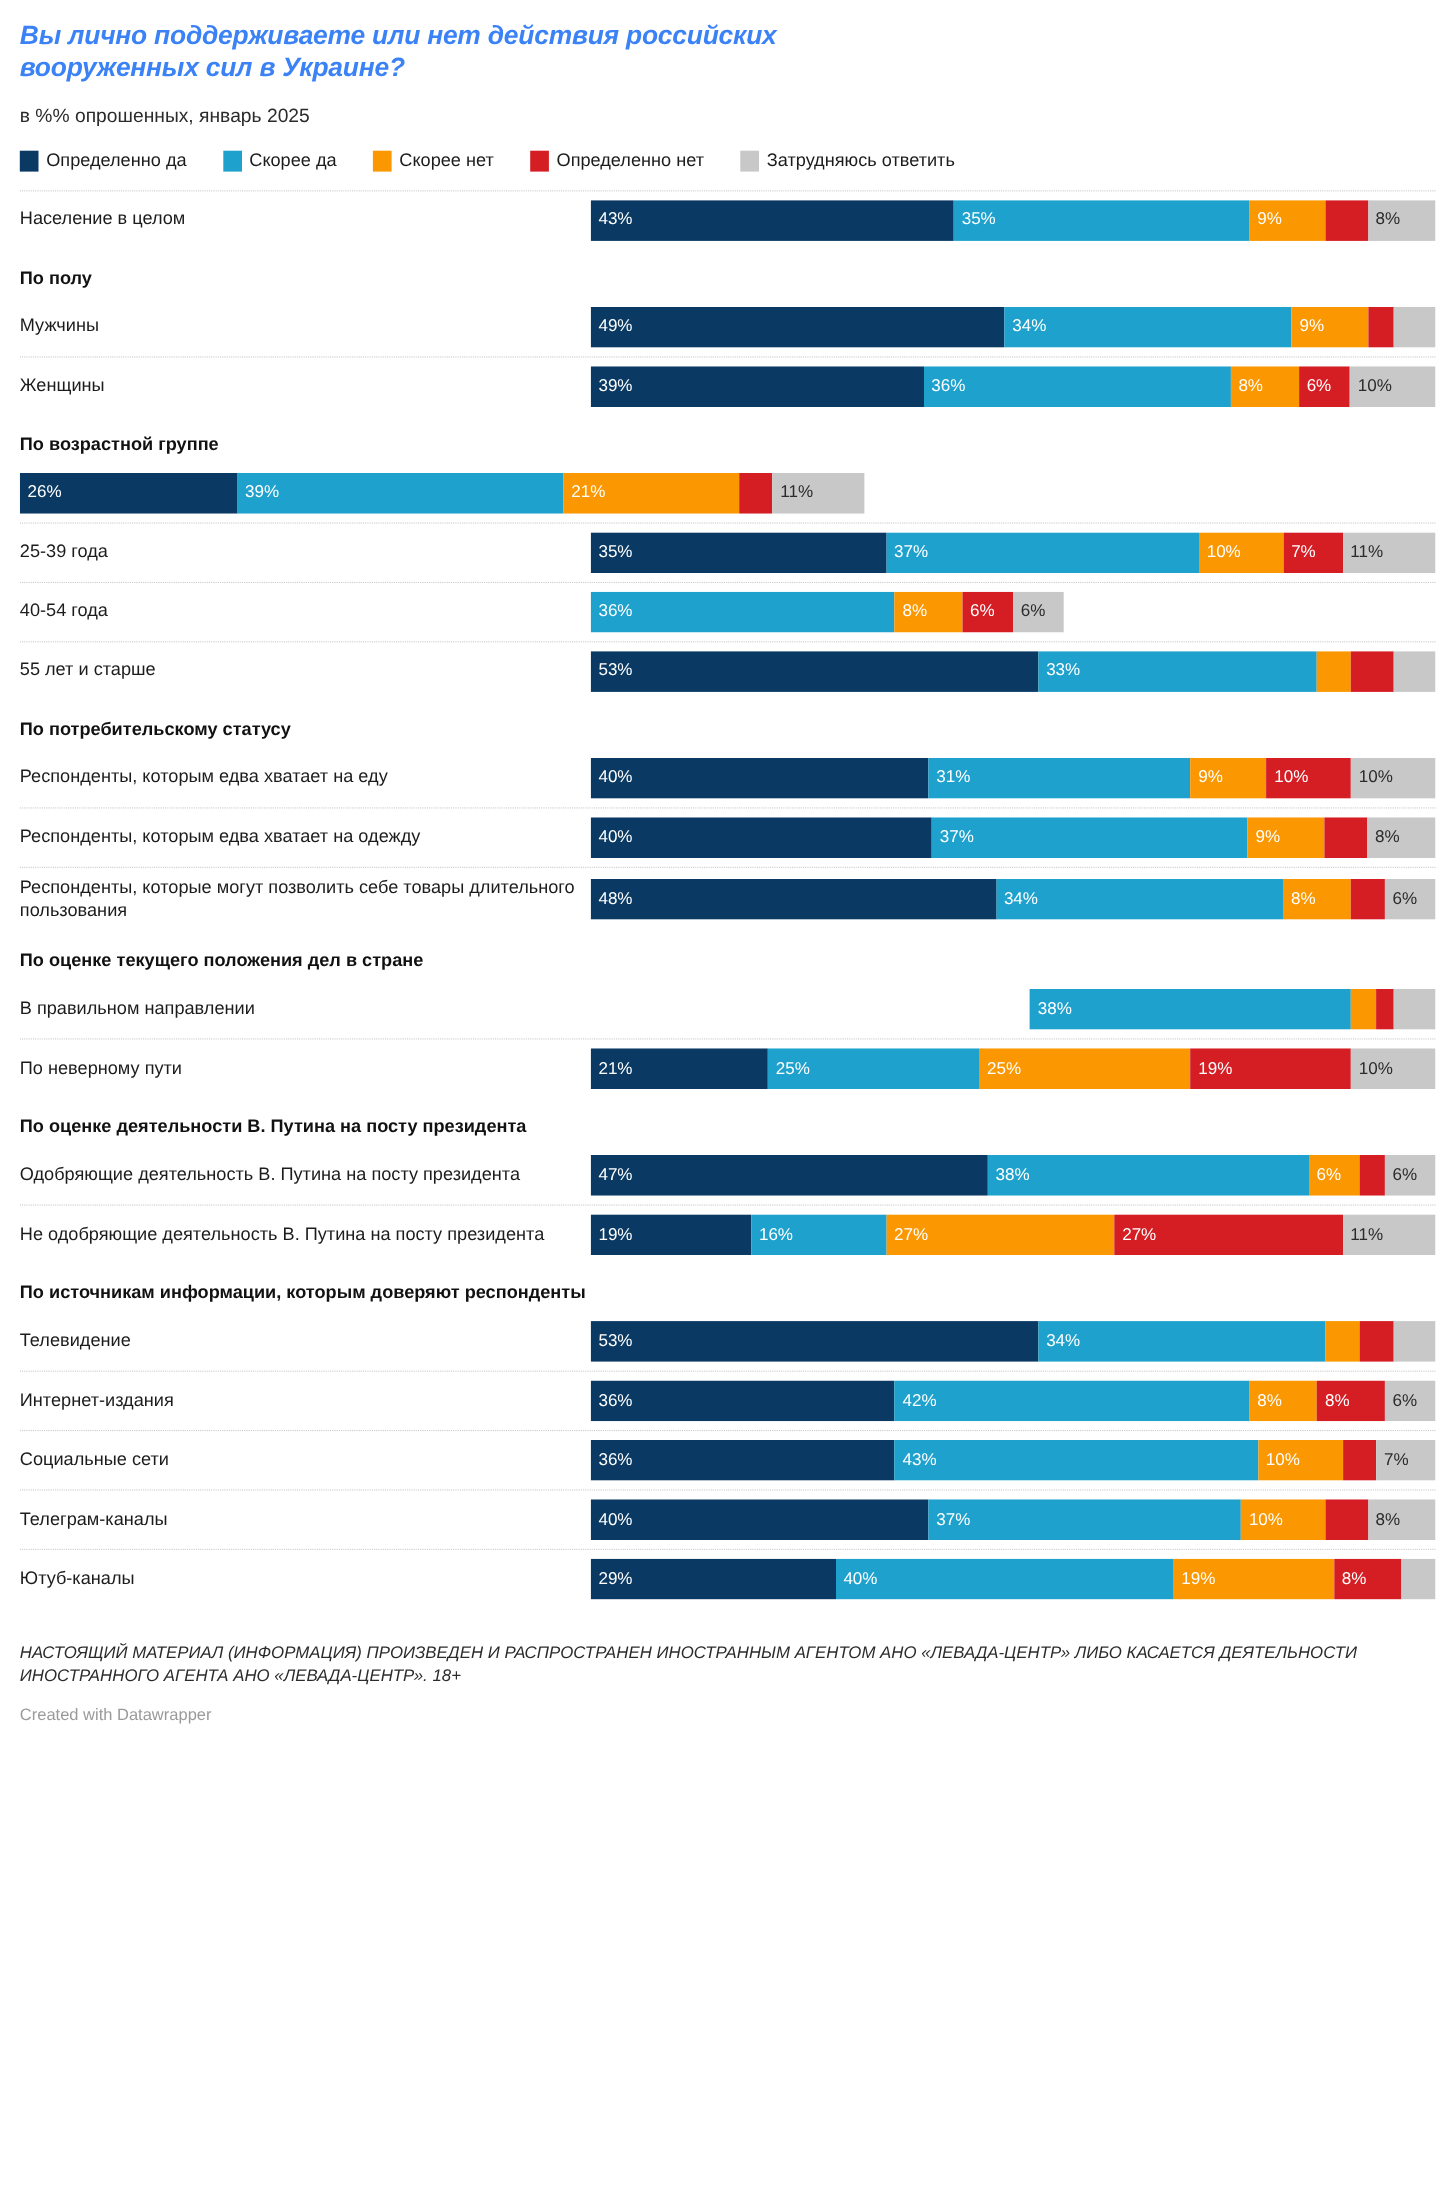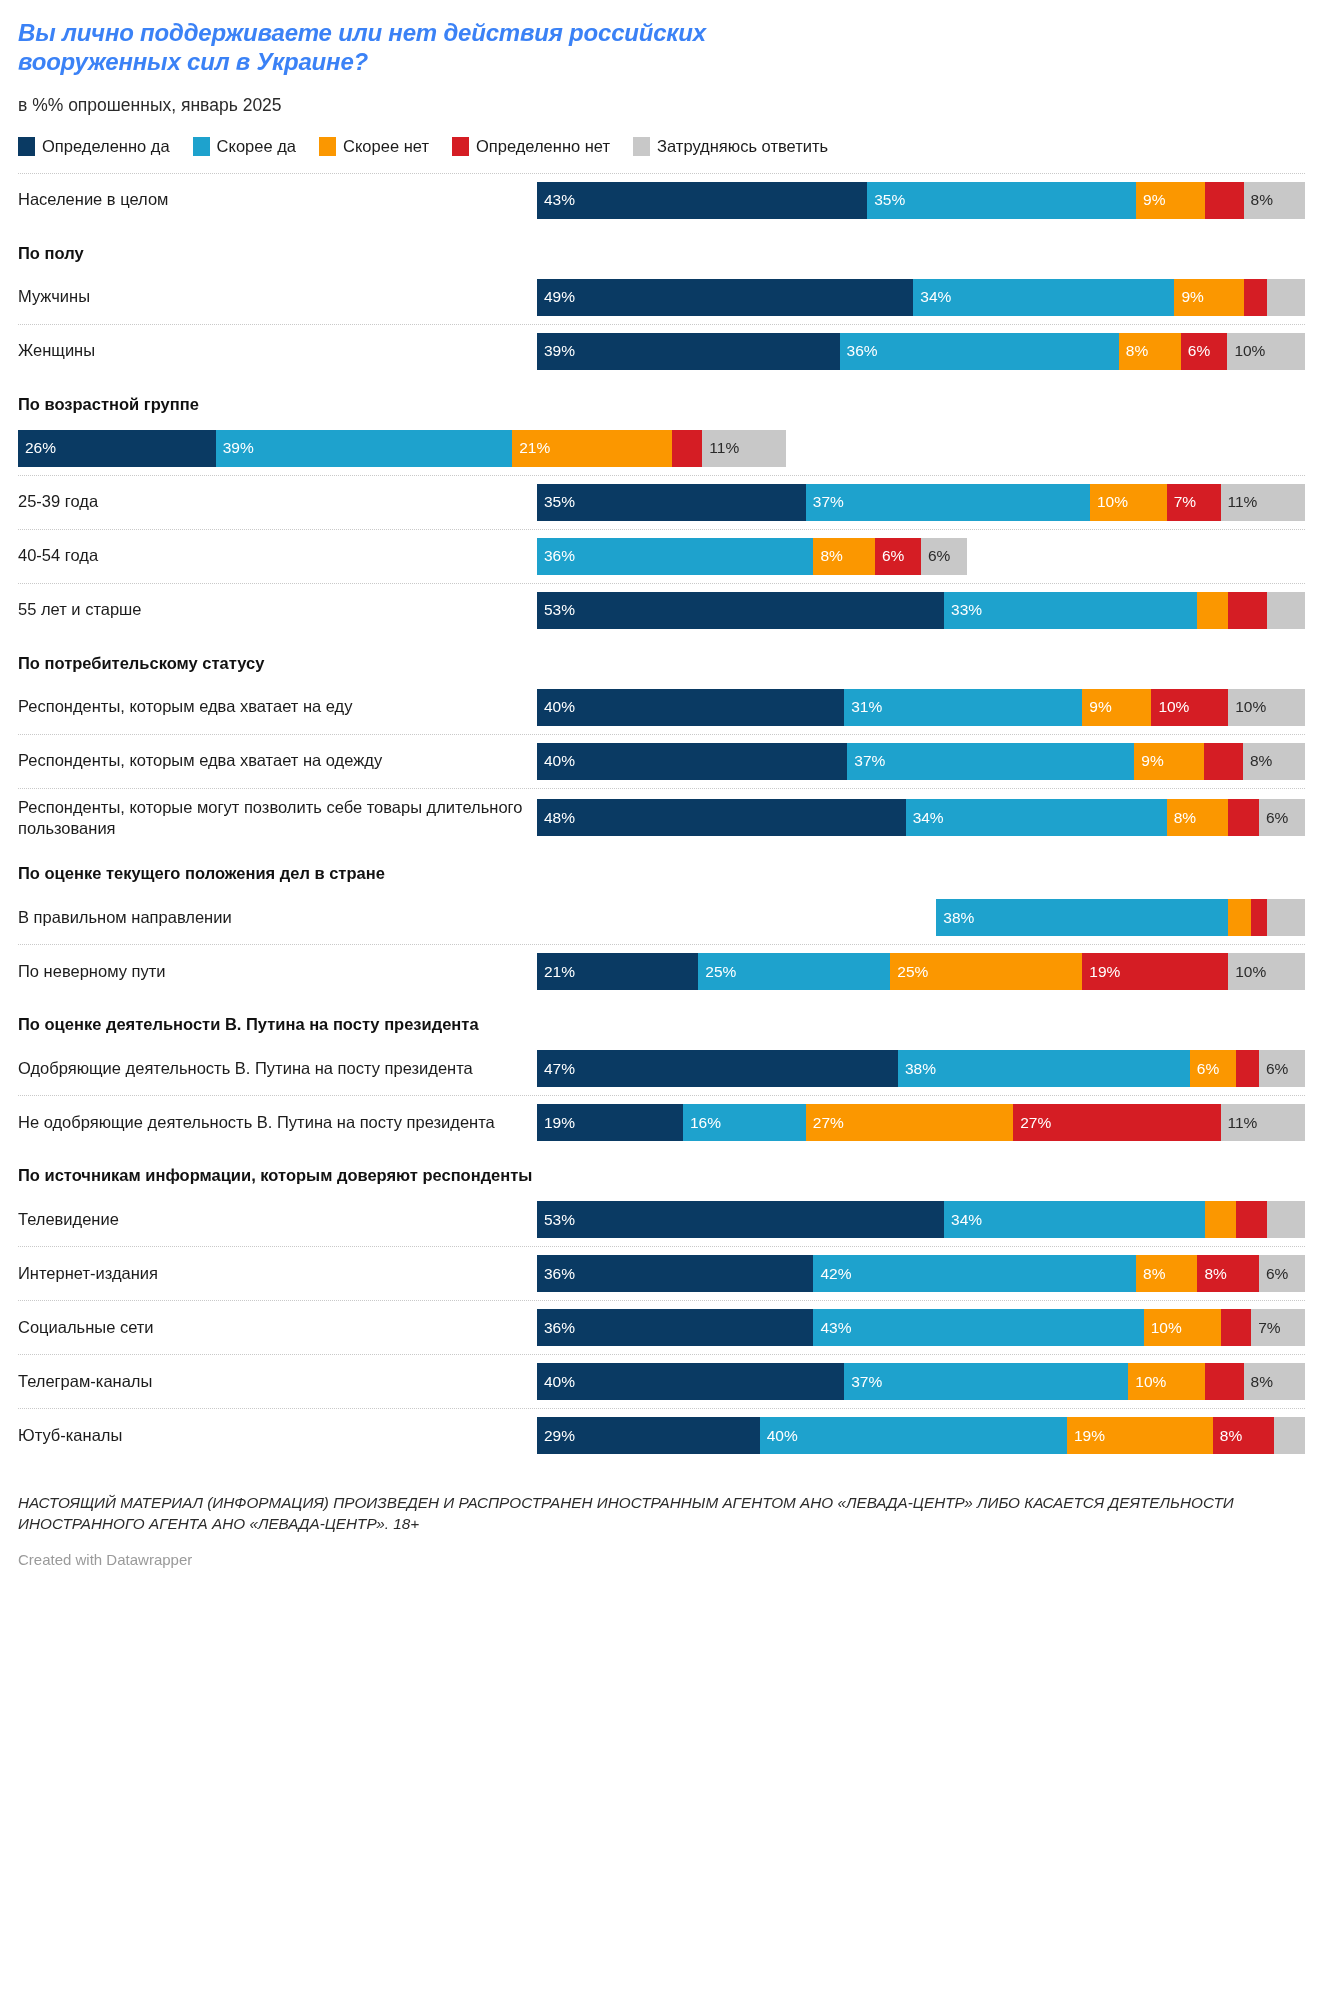--- a/index.html
+++ b/index.html
@@ -39,21 +39,21 @@
     color: #2b2b2b;
     margin: 18px 0 0 0;
   }
 
   
   .legend {
     display: flex;
     align-items: flex-start;
     flex-wrap: wrap;
     margin: 21px 0 0 0;
-    gap: 4px;
+    gap: 14px;
   }
   .legend-item {
     display: flex;
     align-items: center;
     margin-right: 19px;
   }
   .legend-swatch {
     width: 17px;
     height: 19px;
     flex: 0 0 auto;

